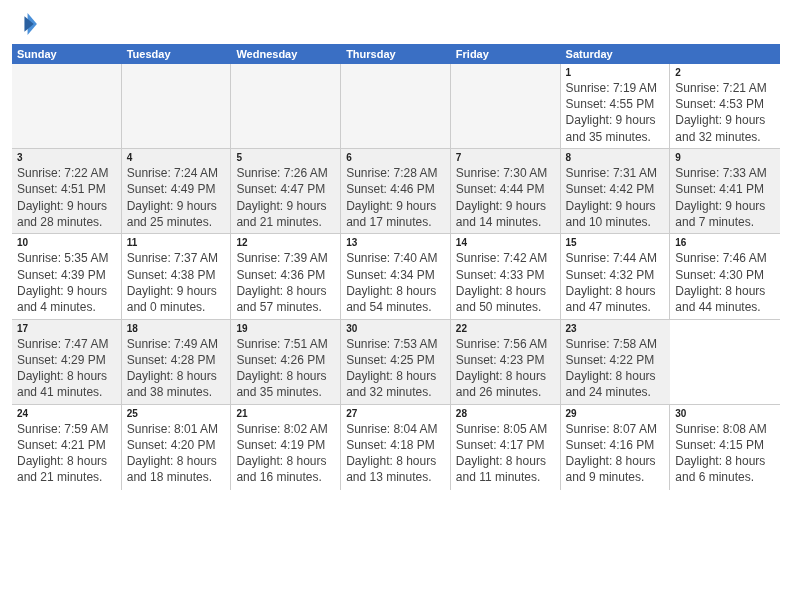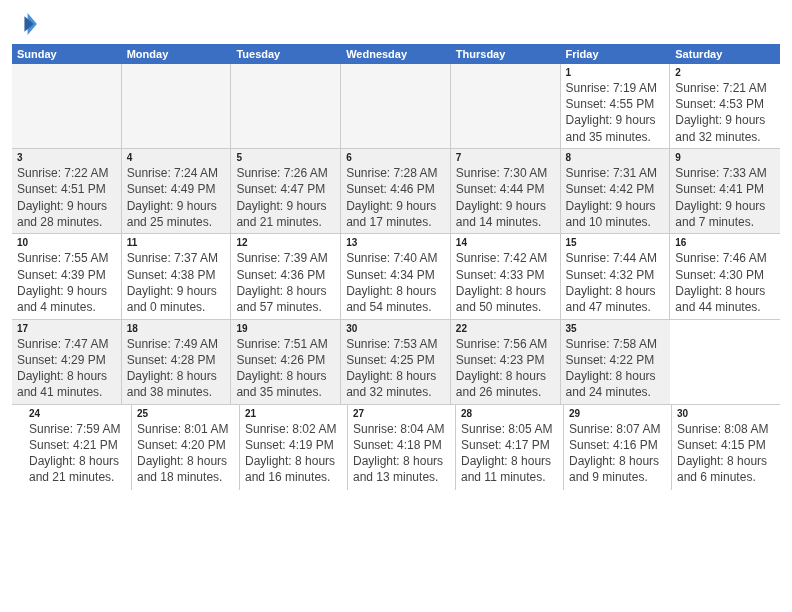--- a/index.html
+++ b/index.html
@@ -75,21 +75,20 @@
       display: grid;
       grid-template-rows: repeat(5, 1fr);
     }
     .cal-week {
       display: grid;
       grid-template-columns: repeat(7, 1fr);
       border-bottom: 1px solid #ccc;
     }
     .cal-week:last-child {
       border-bottom: none;
-      margin-left: 12px;
     }
     .cal-cell {
       border-right: 1px solid #ccc;
       padding: 3px 5px;
       font-size: 8.5px;
       color: #333;
       background: #fff;
       vertical-align: top;
       min-height: 0;
     }
@@ -131,21 +130,20 @@
     </div>
     <div class="title-block">
       <div class="title-month"></div>
       <div class="title-location"></div>
     </div>
   </div>
 
   <div class="calendar">
     <div class="cal-header">
     <div class="cal-header-cell">Sunday</div>
-        <div class="cal-header-cell">Monday</div>
         <div class="cal-header-cell">Tuesday</div>
         <div class="cal-header-cell">Wednesday</div>
         <div class="cal-header-cell">Thursday</div>
         <div class="cal-header-cell">Friday</div>
         <div class="cal-header-cell">Saturday</div>
       </div>
     <div class="cal-body">
     <div class="cal-week">
           <div class="cal-cell empty"></div>
           <div class="cal-cell empty"></div>
@@ -205,21 +203,21 @@
           <div class="cal-cell shaded">
             <div class="day-num">9</div>
             <div class="day-detail">Sunrise: 7:33 AM
 Sunset: 4:41 PM
 Daylight: 9 hours and 7 minutes.</div>
           </div>
         </div>
         <div class="cal-week">
           <div class="cal-cell">
             <div class="day-num">10</div>
-            <div class="day-detail">Sunrise: 7:55 AM
+            <div class="day-detail">Sunrise: 5:35 AM
 Sunset: 4:39 PM
 Daylight: 9 hours and 4 minutes.</div>
           </div>
           <div class="cal-cell">
             <div class="day-num">11</div>
             <div class="day-detail">Sunrise: 7:37 AM
 Sunset: 4:38 PM
 Daylight: 9 hours and 0 minutes.</div>
           </div>
           <div class="cal-cell">
@@ -278,21 +276,21 @@
 Sunset: 4:25 PM
 Daylight: 8 hours and 32 minutes.</div>
           </div>
           <div class="cal-cell shaded">
             <div class="day-num">22</div>
             <div class="day-detail">Sunrise: 7:56 AM
 Sunset: 4:23 PM
 Daylight: 8 hours and 26 minutes.</div>
           </div>
           <div class="cal-cell shaded">
-            <div class="day-num">35</div>
+            <div class="day-num">23</div>
             <div class="day-detail">Sunrise: 7:58 AM
 Sunset: 4:22 PM
 Daylight: 8 hours and 24 minutes.</div>
           </div>
         </div>
         <div class="cal-week">
           <div class="cal-cell">
             <div class="day-num">24</div>
             <div class="day-detail">Sunrise: 7:59 AM
 Sunset: 4:21 PM

